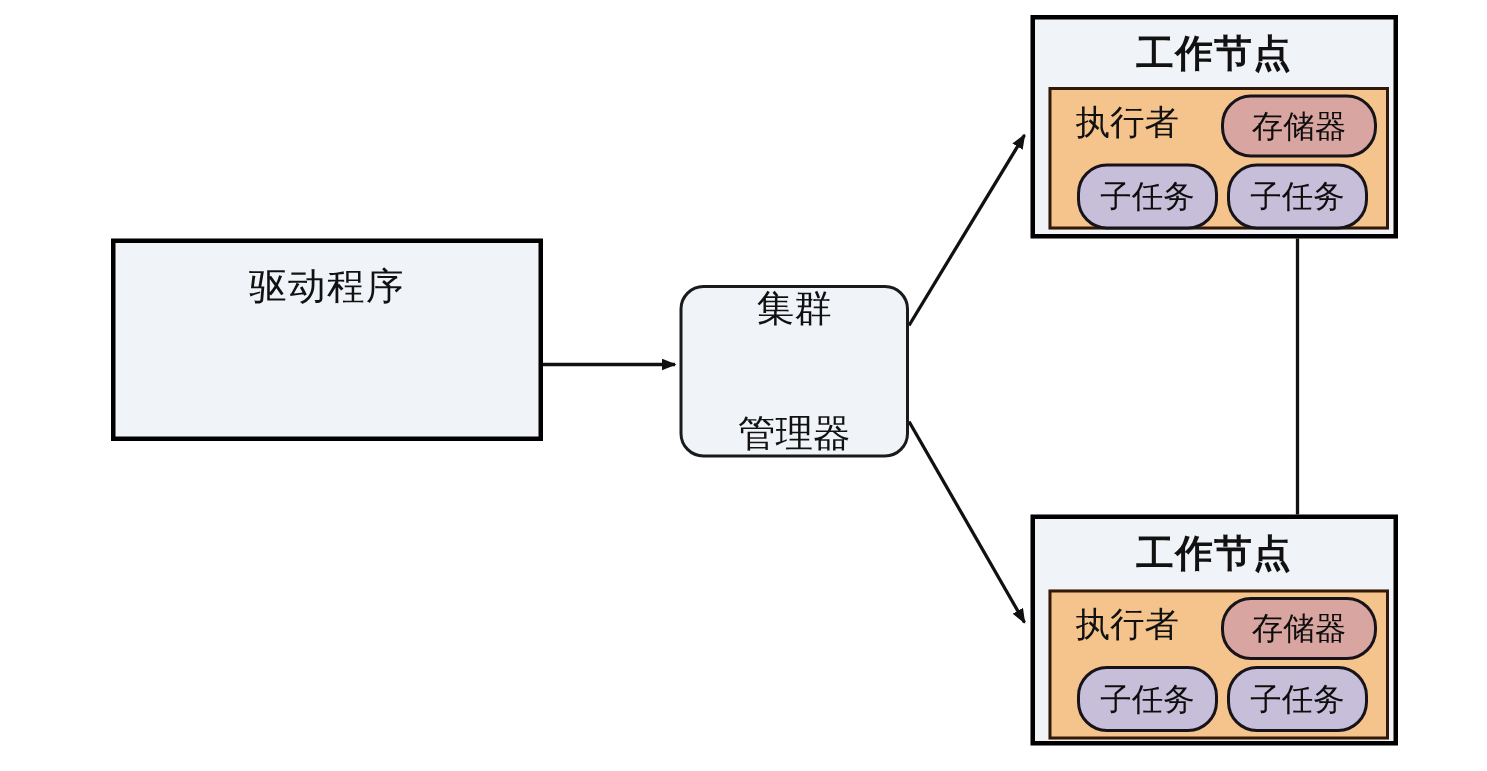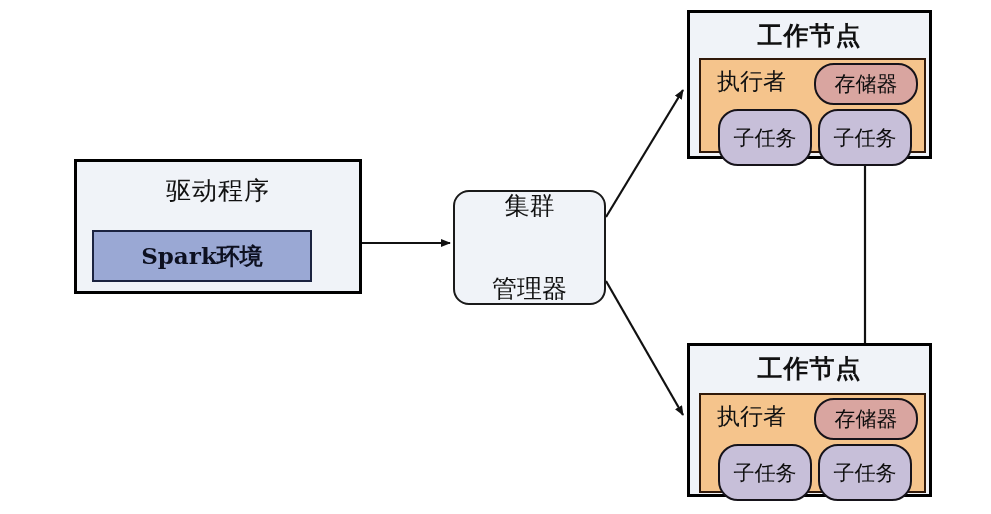--- a/index.html
+++ b/index.html
@@ -140,21 +140,21 @@
     top: 3px;
     width: 104px;
     height: 42px;
     background: #d9a5a0;
     border: 2px solid #16131a;
     border-radius: 20px;
   }
   .task-pill {
     top: 49px;
     width: 94px;
-    height: 57px;
+    height: 44px;
     background: #c7bfd9;
     border: 2px solid #16131a;
     border-radius: 20px;
   }
   .task-left  { left: 17px; }
   .task-right { right: 12px; }
 </style>
 </head>
 <body>
 
@@ -171,21 +171,20 @@
 
     <line x1="606" y1="217" x2="683" y2="90" stroke="#111111" stroke-width="2.2" marker-end="url(#arrowhead)"></line>
 
     <line x1="606" y1="281" x2="683" y2="415" stroke="#111111" stroke-width="2.2" marker-end="url(#arrowhead)"></line>
 
     <line x1="865" y1="158" x2="865" y2="388" stroke="#111111" stroke-width="2.2" marker-end="url(#arrowhead)"></line>
   </svg>
 
   <div class="driver-box">
     <div class="driver-title">驱动程序</div>
-    <div class="spark-box">Spark环境</div>
   </div>
 
   <div class="cluster-box">
     <div>集群</div>
     <div>管理器</div>
   </div>
 
   <div class="worker-box worker-top">
     <div class="worker-title">工作节点</div>
     <div class="executor-box">

